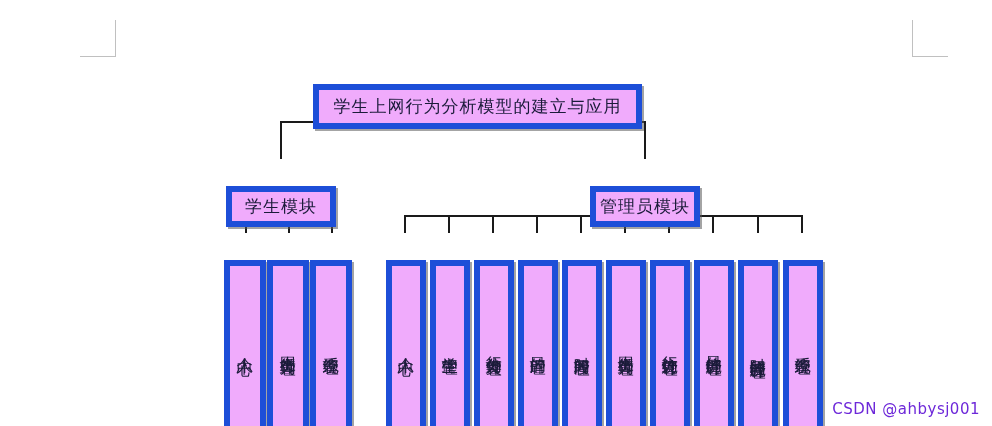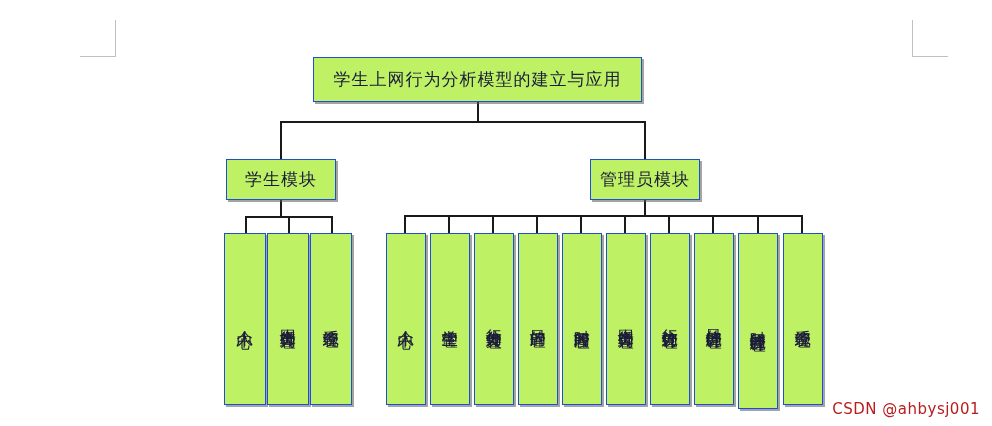--- a/index.html
+++ b/index.html
@@ -48,27 +48,28 @@
     position: absolute;
     background: #1a1a1a;
   }
   .line.h { height: 2px; }
   .line.v { width: 2px; }
 
   
   .node {
     position: absolute;
     box-sizing: border-box;
-    border: 1px solid #1d4ed8;
-    background: #bef264;
+    border: 6px solid #1d4ed8;
+    background: #f0abfc;
     box-shadow: 2px 2px 0 rgba(90,90,90,0.55);
     display: flex;
     align-items: center;
     justify-content: center;
     color: #1b1b3a;
+    margin-top: 27px;
   }
 
   
   .node-h {
     font-size: 17px;
     letter-spacing: 1px;
     white-space: nowrap;
     line-height: 1;
   }
 
@@ -82,21 +83,21 @@
     padding: 4px 0;
     text-align: center;
   }
 
   
   #watermark {
     position: absolute;
     right: 12px;
     bottom: 8px;
     font-size: 15px;
-    color: #b91c1c;
+    color: #6d28d9;
     letter-spacing: 0.5px;
     white-space: nowrap;
     font-family: "DejaVu Sans", "Liberation Sans", sans-serif;
   }
 </style>
 </head>
 <body>
 
 <div id="canvas">
 

